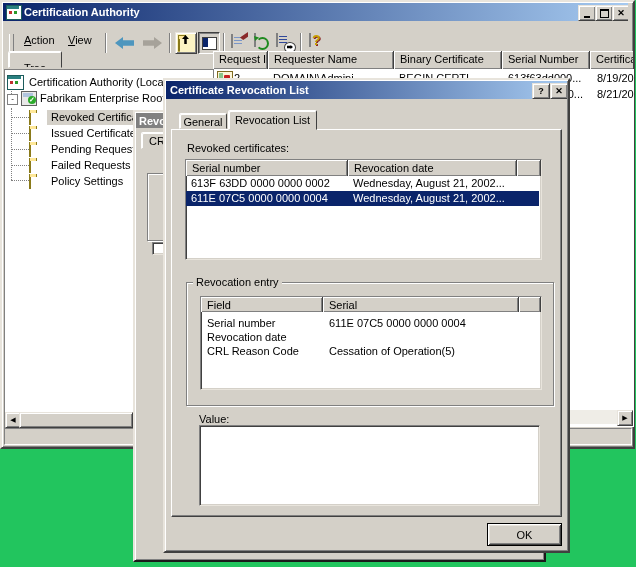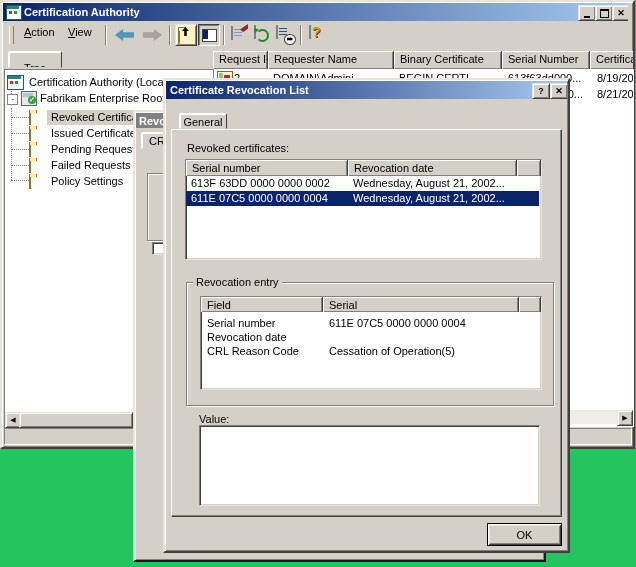--- a/index.html
+++ b/index.html
@@ -56,21 +56,21 @@
       <span style="margin-left:21px;">Certification Authority</span>
       <span class="abs caption-btn raised" style="left:575px;top:2px;">
         <span style="width:6px;height:2px;background:#000;margin-top:7px;"></span>
       </span>
       <span class="abs caption-btn raised" style="left:592px;top:2px;">
         <span style="width:7px;height:6px;border:1px solid #000;border-top-width:2px;"></span>
       </span>
       <span class="abs caption-btn raised" style="left:609px;top:2px;">✕</span>
     </div>
 
-    <div class="abs" style="left:1px;top:20px;width:625px;height:26px;">
+    <div class="abs" style="left:1px;top:28px;width:625px;height:26px;">
       <span class="abs" style="left:6px;top:4px;width:3px;height:18px;border-left:1px solid #fff;border-right:1px solid #808080;"></span>
       <span class="abs menu-item" style="left:12px;top:1px;">Action</span>
       <span class="abs menu-item" style="left:56px;top:1px;">View</span>
       <span class="abs tbsep" style="left:102px;top:3px;"></span>
 
       <span class="abs" style="left:112px;top:7px;width:19px;height:12px;background:#4E96BE;
         clip-path:polygon(0 50%,42% 0,42% 28%,100% 28%,100% 72%,42% 72%,42% 100%);"></span>
       <span class="abs" style="left:140px;top:7px;width:19px;height:12px;background:#A6A29A;
         clip-path:polygon(100% 50%,58% 0,58% 28%,0 28%,0 72%,58% 72%,58% 100%);"></span>
       <span class="abs tbsep" style="left:166px;top:3px;"></span>
@@ -232,20 +232,23 @@
 
     <div class="abs titlebar" style="left:1px;top:1px;width:397px;height:18px;padding-left:4px;">
       <span>Certificate Revocation List</span>
       <span class="abs caption-btn raised" style="left:366px;top:2px;">?</span>
       <span class="abs caption-btn raised" style="left:384px;top:2px;">✕</span>
     </div>
 
     <div class="abs tab" style="left:14px;top:33px;width:48px;height:16px;padding-top:2px;box-sizing:border-box;">
       <span>General</span>
     </div>
+    <div class="abs tab" style="left:63px;top:30px;width:89px;height:20px;padding-top:3px;box-sizing:border-box;z-index:2;">
+      <span>Revocation List</span>
+    </div>
 
     <div class="abs" style="left:6px;top:49px;width:389px;height:386px;background:#D4D0C8;border:1px solid;border-color:#fff #404040 #404040 #fff;box-shadow:inset -1px -1px 0 #808080;">
 
       <span class="abs" style="left:15px;top:12px;">Revoked certificates:</span>
 
       <div class="abs sunken" style="left:13px;top:29px;width:355px;height:99px;overflow:hidden;">
         <div class="abs" style="left:0;top:0;width:360px;height:16px;">
           <span class="hdrcell abs" style="left:0;width:162px;height:16px;">Serial number</span>
           <span class="hdrcell abs" style="left:162px;width:169px;height:16px;">Revocation date</span>
           <span class="hdrcell abs" style="left:331px;width:24px;height:16px;"></span>

